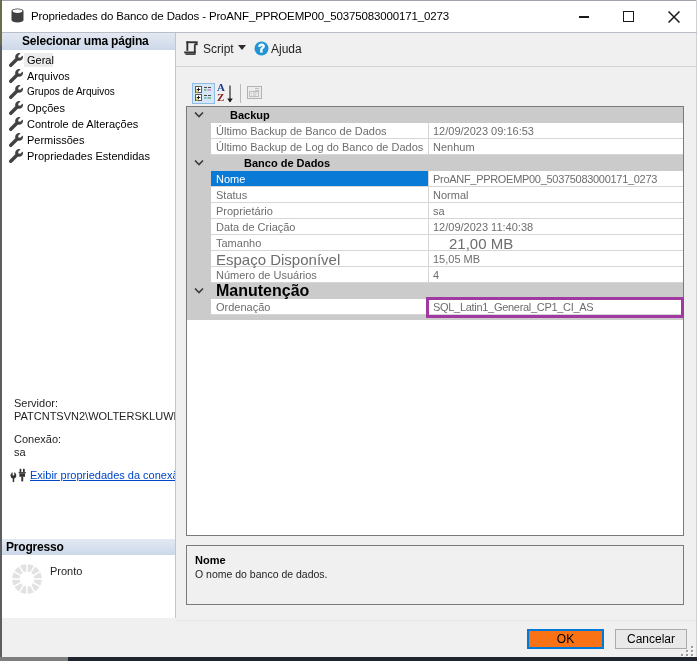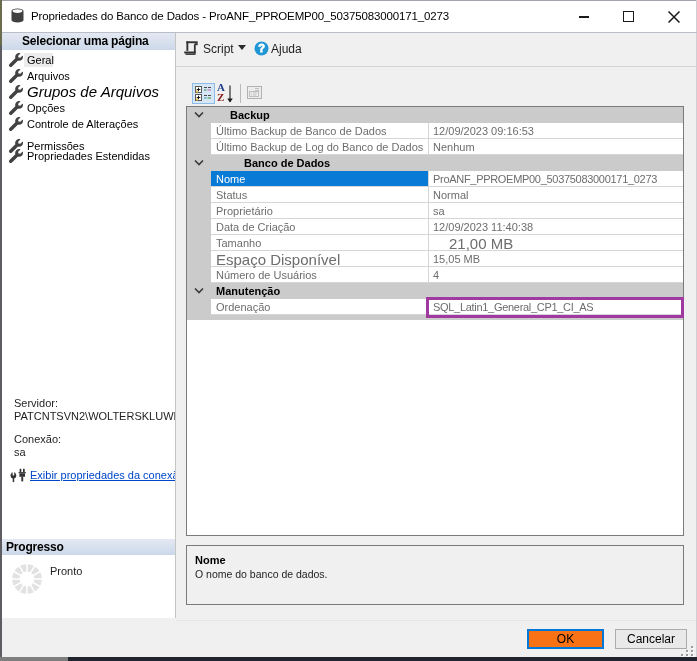--- a/index.html
+++ b/index.html
@@ -48,35 +48,35 @@
       <div class="abs" style="left:0;top:69px;width:175px;height:14px;">
         <svg style="position:absolute;left:9px;top:0;" width="14" height="14" viewBox="0 0 14 14">
           <path d="M507.73 109.1c-2.24-9.03-13.54-12.09-20.12-5.51l-74.36 74.36-67.88-11.31-11.31-67.88 74.36-74.36c6.62-6.62 3.43-17.9-5.66-20.16-47.38-11.74-99.55.91-136.58 37.93-39.64 39.64-50.55 97.1-34.05 147.2L18.74 402.76c-24.99 24.99-24.99 65.51 0 90.5 24.99 24.99 65.51 24.99 90.5 0l213.21-213.21c50.12 16.71 107.47 5.68 147.37-34.22 37.07-37.07 49.7-89.32 37.91-136.73z" transform="scale(0.02734)" fill="#424242"></path>
         </svg>
         <span style="position:absolute;left:27px;top:0px;font-size:11px;color:#000;line-height:14px;">Arquivos</span>
       </div>
       <div class="abs" style="left:0;top:85px;width:175px;height:14px;">
         <svg style="position:absolute;left:9px;top:0;" width="14" height="14" viewBox="0 0 14 14">
           <path d="M507.73 109.1c-2.24-9.03-13.54-12.09-20.12-5.51l-74.36 74.36-67.88-11.31-11.31-67.88 74.36-74.36c6.62-6.62 3.43-17.9-5.66-20.16-47.38-11.74-99.55.91-136.58 37.93-39.64 39.64-50.55 97.1-34.05 147.2L18.74 402.76c-24.99 24.99-24.99 65.51 0 90.5 24.99 24.99 65.51 24.99 90.5 0l213.21-213.21c50.12 16.71 107.47 5.68 147.37-34.22 37.07-37.07 49.7-89.32 37.91-136.73z" transform="scale(0.02734)" fill="#424242"></path>
         </svg>
-        <span style="position:absolute;left:27px;top:0px;font-size:15px;color:#000;line-height:14px;font-style:italic;">Grupos de Arquivos</span>
+        <span style="position:absolute;left:27px;top:0px;font-size:10px;color:#000;line-height:14px;">Grupos de Arquivos</span>
       </div>
       <div class="abs" style="left:0;top:101px;width:175px;height:14px;">
         <svg style="position:absolute;left:9px;top:0;" width="14" height="14" viewBox="0 0 14 14">
           <path d="M507.73 109.1c-2.24-9.03-13.54-12.09-20.12-5.51l-74.36 74.36-67.88-11.31-11.31-67.88 74.36-74.36c6.62-6.62 3.43-17.9-5.66-20.16-47.38-11.74-99.55.91-136.58 37.93-39.64 39.64-50.55 97.1-34.05 147.2L18.74 402.76c-24.99 24.99-24.99 65.51 0 90.5 24.99 24.99 65.51 24.99 90.5 0l213.21-213.21c50.12 16.71 107.47 5.68 147.37-34.22 37.07-37.07 49.7-89.32 37.91-136.73z" transform="scale(0.02734)" fill="#424242"></path>
         </svg>
         <span style="position:absolute;left:27px;top:0px;font-size:11px;color:#000;line-height:14px;">Opções</span>
       </div>
       <div class="abs" style="left:0;top:117px;width:175px;height:14px;">
         <svg style="position:absolute;left:9px;top:0;" width="14" height="14" viewBox="0 0 14 14">
           <path d="M507.73 109.1c-2.24-9.03-13.54-12.09-20.12-5.51l-74.36 74.36-67.88-11.31-11.31-67.88 74.36-74.36c6.62-6.62 3.43-17.9-5.66-20.16-47.38-11.74-99.55.91-136.58 37.93-39.64 39.64-50.55 97.1-34.05 147.2L18.74 402.76c-24.99 24.99-24.99 65.51 0 90.5 24.99 24.99 65.51 24.99 90.5 0l213.21-213.21c50.12 16.71 107.47 5.68 147.37-34.22 37.07-37.07 49.7-89.32 37.91-136.73z" transform="scale(0.02734)" fill="#424242"></path>
         </svg>
         <span style="position:absolute;left:27px;top:0px;font-size:11px;color:#000;line-height:14px;">Controle de Alterações</span>
       </div>
-      <div class="abs" style="left:0;top:133px;width:175px;height:14px;margin-top:6px;">
+      <div class="abs" style="left:0;top:133px;width:175px;height:14px;">
         <svg style="position:absolute;left:9px;top:0;" width="14" height="14" viewBox="0 0 14 14">
           <path d="M507.73 109.1c-2.24-9.03-13.54-12.09-20.12-5.51l-74.36 74.36-67.88-11.31-11.31-67.88 74.36-74.36c6.62-6.62 3.43-17.9-5.66-20.16-47.38-11.74-99.55.91-136.58 37.93-39.64 39.64-50.55 97.1-34.05 147.2L18.74 402.76c-24.99 24.99-24.99 65.51 0 90.5 24.99 24.99 65.51 24.99 90.5 0l213.21-213.21c50.12 16.71 107.47 5.68 147.37-34.22 37.07-37.07 49.7-89.32 37.91-136.73z" transform="scale(0.02734)" fill="#424242"></path>
         </svg>
         <span style="position:absolute;left:27px;top:0px;font-size:11px;color:#000;line-height:14px;">Permissões</span>
       </div>
       <div class="abs" style="left:0;top:149px;width:175px;height:14px;">
         <svg style="position:absolute;left:9px;top:0;" width="14" height="14" viewBox="0 0 14 14">
           <path d="M507.73 109.1c-2.24-9.03-13.54-12.09-20.12-5.51l-74.36 74.36-67.88-11.31-11.31-67.88 74.36-74.36c6.62-6.62 3.43-17.9-5.66-20.16-47.38-11.74-99.55.91-136.58 37.93-39.64 39.64-50.55 97.1-34.05 147.2L18.74 402.76c-24.99 24.99-24.99 65.51 0 90.5 24.99 24.99 65.51 24.99 90.5 0l213.21-213.21c50.12 16.71 107.47 5.68 147.37-34.22 37.07-37.07 49.7-89.32 37.91-136.73z" transform="scale(0.02734)" fill="#424242"></path>
         </svg>
         <span style="position:absolute;left:27px;top:0px;font-size:11px;color:#000;line-height:14px;">Propriedades Estendidas</span>
@@ -278,21 +278,21 @@
         </div>
         <div style="position:absolute;left:241px;top:0;width:1px;height:16px;background:#d6d6d6;"></div>
         <div style="position:absolute;left:242px;top:0;width:254px;height:15px;border-bottom:1px solid #d6d6d6;">
           <span style="position:absolute;left:4px;top:2px;font-size:11px;line-height:13px;color:#6d6d6d;white-space:nowrap;">4</span>
         </div>
       </div>
       <div class="abs" style="left:187px;top:283px;width:496px;height:16px;background:#cbcbcb;">
         <svg style="position:absolute;left:7px;top:5px;" width="10" height="6" viewBox="0 0 10 6">
           <path d="M1,0.5 L5,4.5 L9,0.5" fill="none" stroke="#3b3b3b" stroke-width="1.6"></path>
         </svg>
-        <span style="position:absolute;left:29px;top:1px;font-size:11px;font-weight:bold;color:#000;line-height:14px;">Manutenção</span>
+        <span style="position:absolute;left:29px;top:1px;font-size:16px;font-weight:bold;color:#000;line-height:14px;">Manutenção</span>
       </div>
       <div class="abs" style="left:187px;top:299px;width:496px;height:16px;">
         <div style="position:absolute;left:0;top:0;width:24px;height:16px;background:#cbcbcb;"></div>
         <div style="position:absolute;left:24px;top:0;width:217px;height:15px;border-bottom:1px solid #d6d6d6;">
           <span style="position:absolute;left:5px;top:2px;font-size:11px;line-height:13px;color:#6d6d6d;white-space:nowrap;">Ordenação</span>
         </div>
         <div style="position:absolute;left:241px;top:0;width:1px;height:16px;background:#d6d6d6;"></div>
         <div style="position:absolute;left:242px;top:0;width:254px;height:15px;border-bottom:1px solid #d6d6d6;">
           <span style="position:absolute;left:4px;top:2px;font-size:11px;line-height:13px;color:#6d6d6d;white-space:nowrap;letter-spacing:-0.3px;">SQL_Latin1_General_CP1_CI_AS</span>
         </div>

